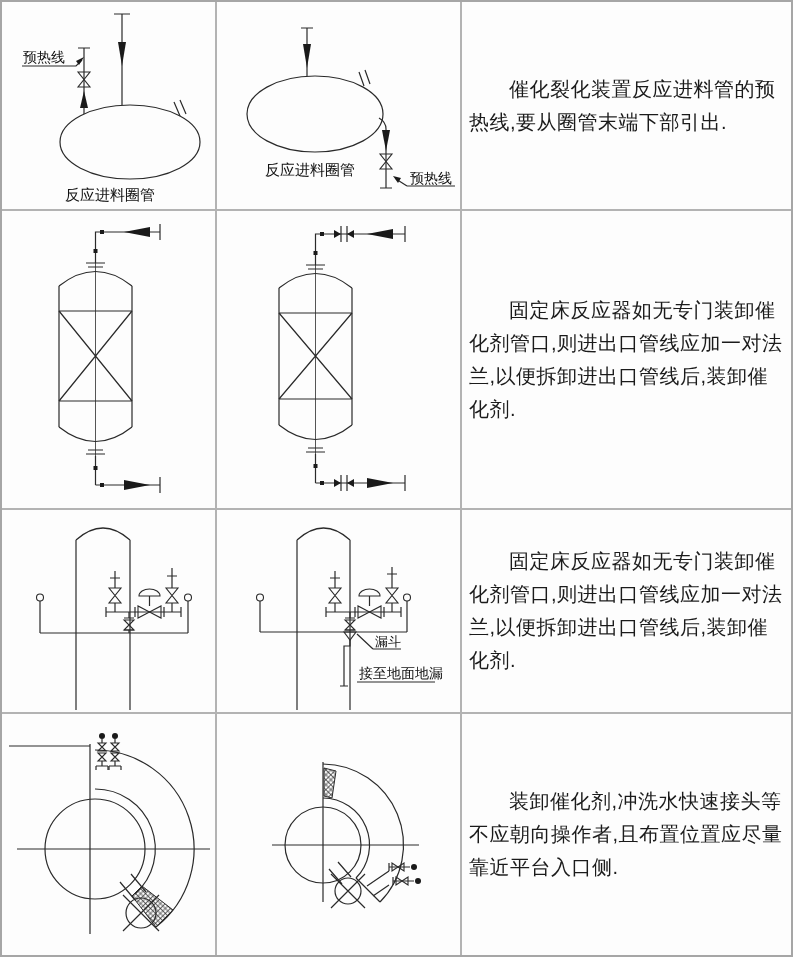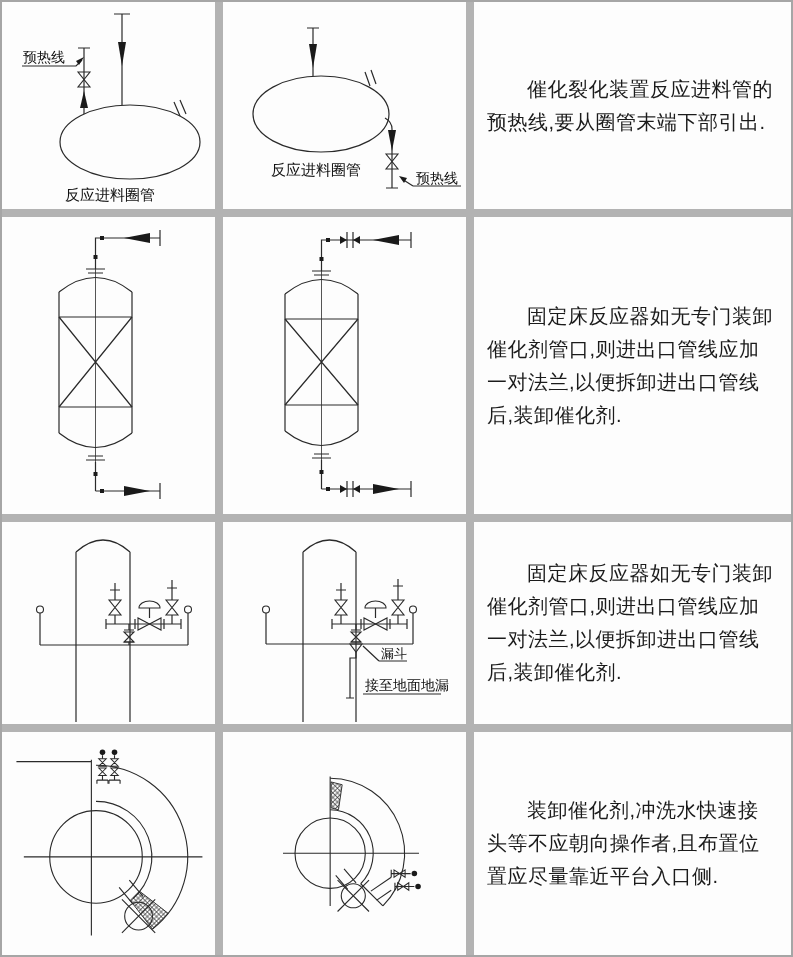--- a/index.html
+++ b/index.html
@@ -2,28 +2,28 @@
 <html><head>
 <meta charset="utf-8">
 <style>
   html,body{margin:0;padding:0;background:#ffffff;}
   .page{
     width:793px;height:957px;box-sizing:border-box;
     border:2px solid #a6a6a6;
     display:grid;
     grid-template-columns:213px 243px 1fr;
     grid-template-rows:207px 297px 202px 1fr;
-    gap:8px;background:#b3b3b3;
+    gap:2px;background:#b3b3b3;
     font-family:"Liberation Sans",sans-serif;
   }
   .cell{background:#fdfdfd;overflow:hidden;position:relative;}
   .cell svg{display:block;width:100%;height:100%;}
   .note-cell{display:flex;align-items:center;}
   .note-cell p{
-    margin:0;padding:0 13px;
+    margin:0;padding:0 7px;
     font-size:20px;line-height:1.65;letter-spacing:0.5px;
     color:#1b1b1b;text-indent:2em;
   }
   
   .ln{stroke:#2a2a2a;stroke-width:1.2;fill:none;}
   .thin{stroke:#2a2a2a;stroke-width:0.8;fill:none;}
   .solid{fill:#1a1a1a;stroke:none;}
   .vlv{stroke:#2a2a2a;stroke-width:1.1;fill:none;}
   .dot{fill:#1a1a1a;}
   .lbl{fill:#111;font-family:"Liberation Sans",sans-serif;}

